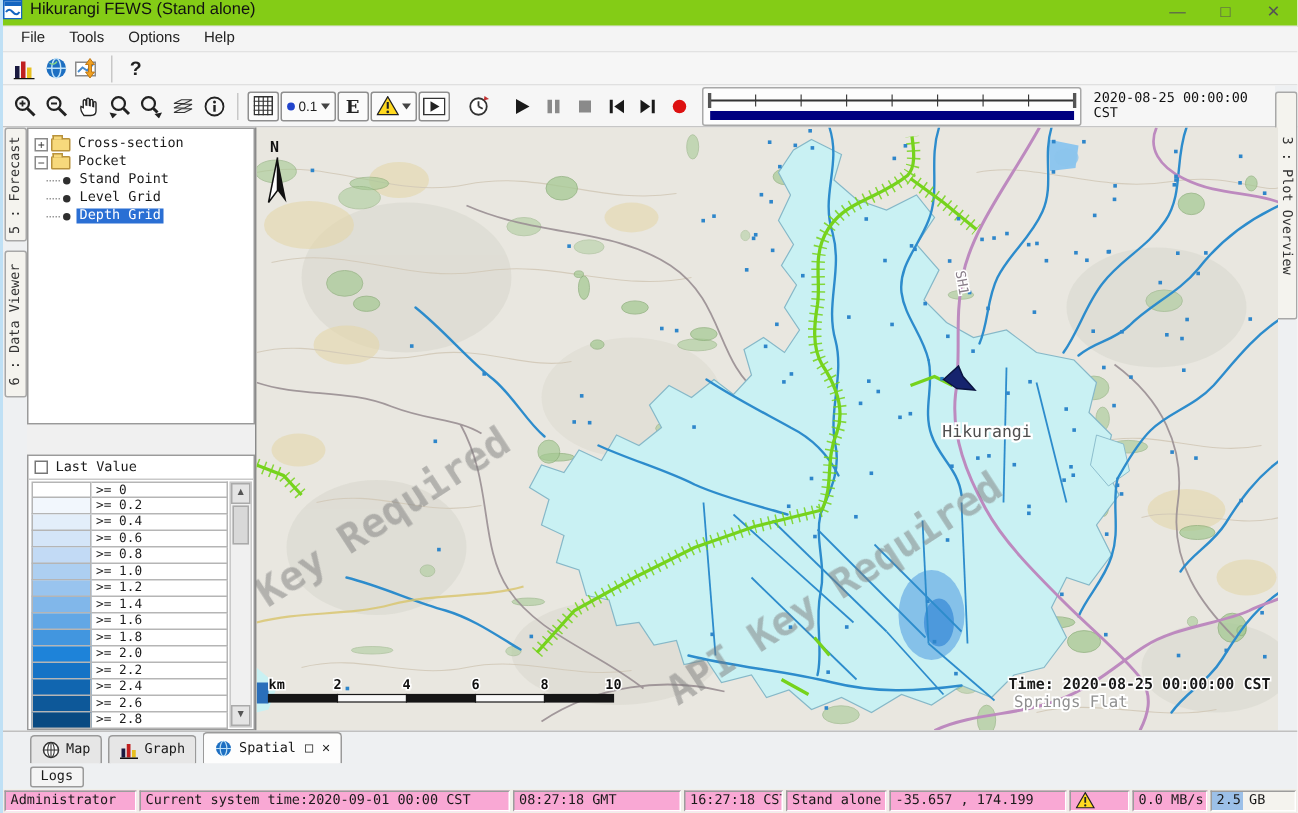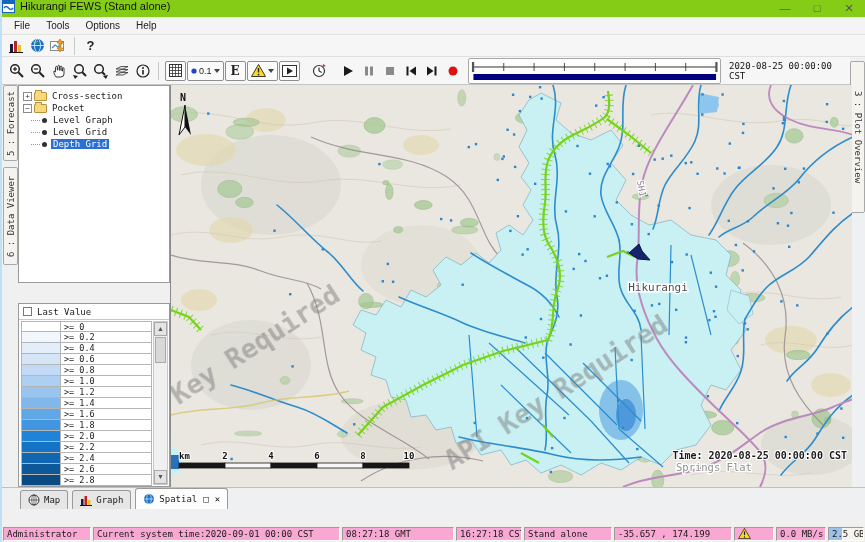--- a/index.html
+++ b/index.html
@@ -293,21 +293,21 @@
             <span class="tlabel">Cross-section</span>
           </div>
           <div class="trow">
             <span class="texp">−</span>
             <span class="tfolder"></span>
             <span class="tlabel">Pocket</span>
           </div>
           <div class="trow">
             <span class="tline"></span>
             <span class="tdot"></span>
-            <span class="tlabel">Level Graph</span>
+            <span class="tlabel">Stand Point</span>
           </div>
           <div class="trow">
             <span class="tline"></span>
             <span class="tdot"></span>
             <span class="tlabel">Level Grid</span>
           </div>
           <div class="trow">
             <span class="tline"></span>
             <span class="tdot"></span>
             <span class="tlabel sel">Depth Grid</span>
@@ -754,27 +754,30 @@
           <circle cx="6" cy="6" r="5" fill="#1d6fc2"></circle>
           <ellipse cx="6" cy="6" rx="2.2" ry="5" fill="none" stroke="#bfe2f8" stroke-width="0.8"></ellipse>
           <line x1="1" y1="6" x2="11" y2="6" stroke="#bfe2f8" stroke-width="0.8"></line>
         </svg>
       <span>Spatial</span>
       <span class="tabctl">□</span>
       <span class="tabctl">✕</span>
     </div>
   </div>
 
+  <div class="logsrow">
+    <span class="logsbtn">Logs</span>
+  </div>
 
   <div class="statusbar">
     <span class="sc" style="width:88px">Administrator</span>
     <span class="sc" style="width:247px">Current system time:2020-09-01 00:00 CST</span>
     <span class="sc" style="width:112px">08:27:18 GMT</span>
     <span class="sc" style="width:66px">16:27:18 CST</span>
-    <span class="sc" style="width:88px">Stand alone</span>
+    <span class="sc" style="width:67px">Stand alone</span>
     <span class="sc" style="width:118px">-35.657 , 174.199</span>
     <span class="sc" style="width:40px"><svg width="13" height="11" viewBox="0 0 15 13">
           <path d="M7.5 0.5 L14.5 12.5 H0.5 Z" fill="#ffd920" stroke="#222" stroke-width="0.9"></path>
           <line x1="7.5" y1="4" x2="7.5" y2="8.5" stroke="#222" stroke-width="1.4"></line>
           <circle cx="7.5" cy="10.6" r="0.9" fill="#222"></circle>
         </svg></span>
     <span class="sc" style="width:50px">0.0 MB/s</span>
     <span class="sc mem" style="flex:1">2.5 GB</span>
   </div>
 

